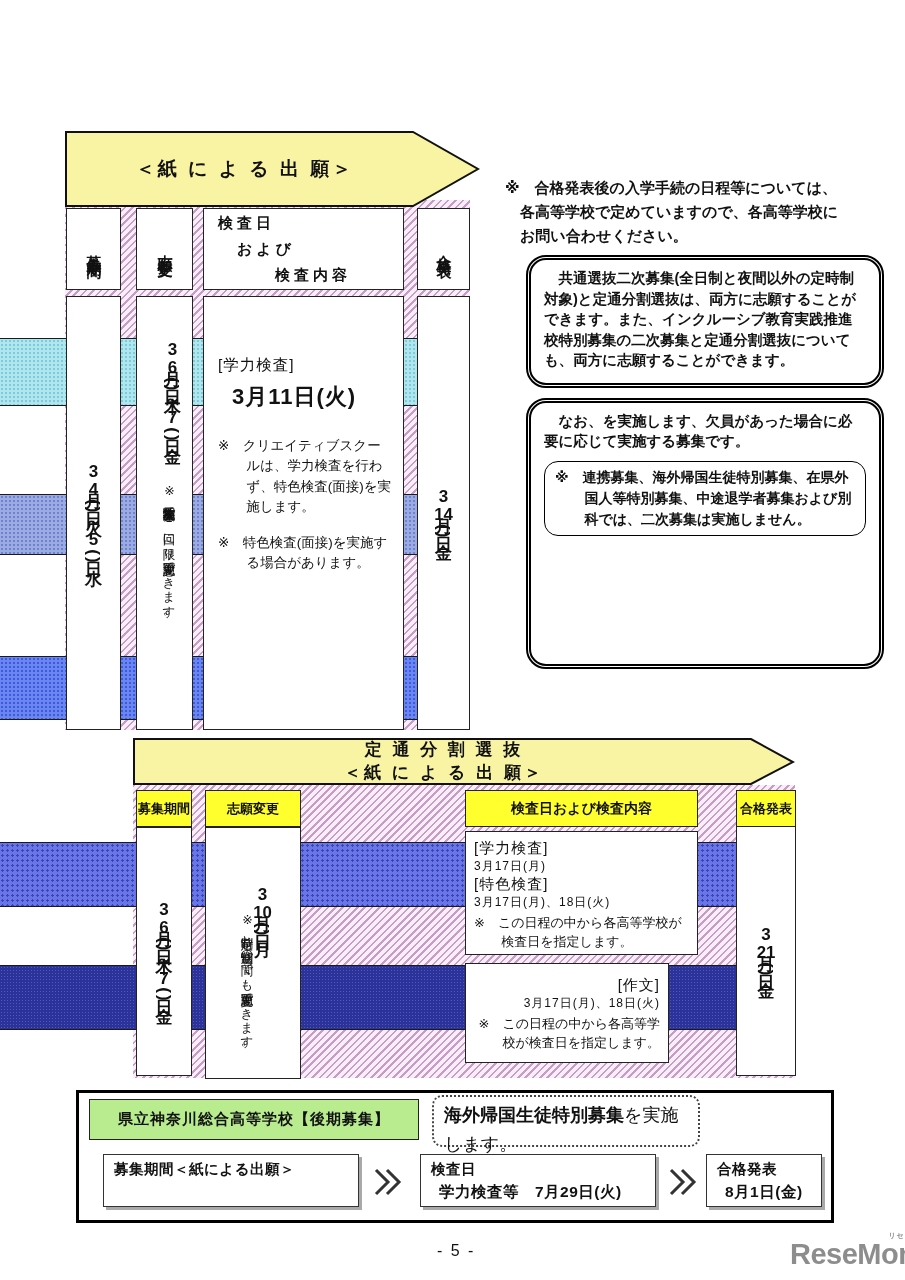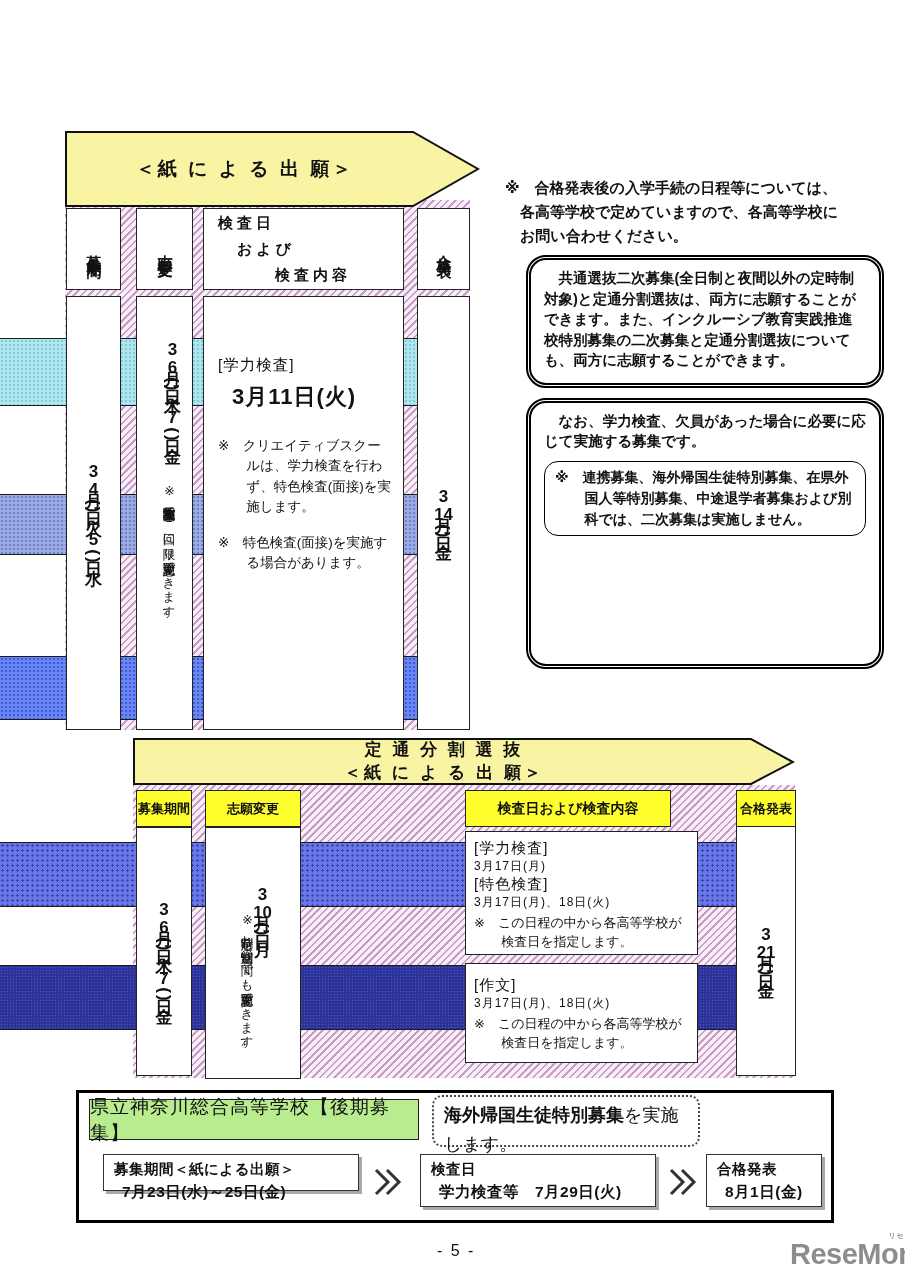--- a/index.html
+++ b/index.html
@@ -42,21 +42,21 @@
   .rbox p{margin:0;}
   .inner-rbox{border:1.8px solid #000;border-radius:14px;margin-top:9px;padding:5px 10px;font-size:14px;line-height:1.5;}
   .inner-rbox div{text-indent:-2.1em;padding-left:2.1em;}
   
   .t2line-label{font-size:15px;font-weight:500;letter-spacing:1px;}
   .t2line-date{font-size:12px;font-weight:400;letter-spacing:1px;}
   .t2note{font-size:13px;font-weight:500;line-height:1.45;margin-top:3px;text-indent:-2.1em;padding-left:2.1em;}
   
   .outer-bottom{position:absolute;border:3px solid #000;background:#fff;box-sizing:border-box;}
   .green-label{position:absolute;background:var(--green-box,#b9ec8f);border:1.6px solid #222;box-sizing:border-box;
-               display:flex;align-items:center;font-size:19px;font-weight:400;letter-spacing:1px;}
+               display:flex;align-items:center;justify-content:center;font-size:15px;font-weight:700;letter-spacing:1px;}
   .dotted-box{position:absolute;border:2px dotted #444;border-radius:10px;box-sizing:border-box;padding:4px 10px;font-size:18px;line-height:1.6;}
   .dotted-box .b{font-weight:700;}
   .step-box{position:absolute;background:#fff;border:1.6px solid #333;box-shadow:3px 3px 0 #a9a9a9;box-sizing:border-box;padding:5px 10px;}
   .step-title{font-size:14.5px;font-weight:700;letter-spacing:0.5px;}
   .step-date{font-size:15.5px;font-weight:600;margin:3px 0 0 8px;letter-spacing:0.5px;}
   .chevron{position:absolute;}
   
   .pagenum{position:absolute;font-size:16px;font-weight:500;letter-spacing:2px;}
   .logo{position:absolute;color:var(--logo-gray,#8d8d8d);font-weight:800;font-size:29px;letter-spacing:-0.5px;}
   .logo .ruby{position:absolute;top:-7px;right:10px;font-size:7px;font-weight:600;letter-spacing:1px;}
@@ -118,21 +118,21 @@
 
   <div class="abs side-note" style="left:505px;top:176px;width:396px;">※　合格発表後の入学手続の日程等については、
 　各高等学校で定めていますので、各高等学校に
 　お問い合わせください。</div>
 
   <div class="rbox" style="left:526px;top:255px;width:358px;height:133px;">
     <p>　共通選抜二次募集(全日制と夜間以外の定時制対象)と定通分割選抜は、両方に志願することができます。また、インクルーシブ教育実践推進校特別募集の二次募集と定通分割選抜についても、両方に志願することができます。</p>
   </div>
 
   <div class="rbox" style="left:526px;top:398px;width:358px;height:271px;line-height:1.40;">
-    <p>　なお、学力検査、欠員があった場合に必要に応じて実施する募集です。</p>
+    <p>　なお、を実施します、欠員があった場合に必要に応じて実施する募集です。</p>
     <div class="inner-rbox">
       <div>※　連携募集、海外帰国生徒特別募集、在県外国人等特別募集、中途退学者募集および別科では、二次募集は実施しません。</div>
     </div>
   </div>
 
   <div class="abs hatch" style="left:133px;top:785px;width:662px;height:293px;"></div>
 
   <div class="band band-peri2" style="left:0;top:842px;width:795px;height:63px;"></div>
   <div class="band band-navy" style="left:0;top:965px;width:795px;height:63px;"></div>
 
@@ -145,21 +145,21 @@
       <div>＜紙 に よ る 出 願＞</div>
     </div>
   </div>
 
   <div class="ybox" style="left:136px;top:790px;width:56px;height:37px;">
     <span>募集期間</span>
   </div>
   <div class="ybox" style="left:205px;top:790px;width:96px;height:37px;">
     <span>志願変更</span>
   </div>
-  <div class="ybox" style="left:465px;top:790px;width:206px;height:37px;font-size:14px;">
+  <div class="ybox" style="left:465px;top:790px;width:233px;height:37px;font-size:14px;">
     <span>検査日および検査内容</span>
   </div>
   <div class="ybox" style="left:736px;top:790px;width:60px;height:37px;">
     <span>合格発表</span>
   </div>
 
   <div class="wbox center" style="left:136px;top:827px;width:56px;height:249px;">
     <span class="v-text vdate"><span class="tcy">3</span>月<span class="tcy">6</span>日(木)～<span class="tcy">7</span>日(金)</span>
   </div>
 
@@ -169,44 +169,43 @@
   </div>
 
   <div class="wbox" style="left:465px;top:831px;width:233px;height:124px;padding:7px 8px;">
     <div class="t2line-label">[学力検査]</div>
     <div class="t2line-date">3月17日(月)</div>
     <div class="t2line-label">[特色検査]</div>
     <div class="t2line-date">3月17日(月)、18日(火)</div>
     <div class="t2note">※　この日程の中から各高等学校が検査日を指定します。</div>
   </div>
 
-  <div class="wbox" style="left:465px;top:963px;width:233px;height:100px;padding:12px 8px;">
+  <div class="wbox" style="left:465px;top:963px;width:204px;height:100px;padding:12px 8px;text-align:right;">
     <div class="t2line-label">[作文]</div>
     <div class="t2line-date">3月17日(月)、18日(火)</div>
     <div class="t2note">※　この日程の中から各高等学校が検査日を指定します。</div>
   </div>
 
   <div class="wbox center" style="left:736px;top:826px;width:60px;height:250px;">
     <span class="v-text vdate"><span class="tcy">3</span>月<span class="tcy">21</span>日(金)</span>
   </div>
 
   <div class="outer-bottom" style="left:76px;top:1090px;width:758px;height:133px;"></div>
 
   <div class="green-label" style="left:89px;top:1099px;width:330px;height:41px;">
     <span>県立神奈川総合高等学校【後期募集】</span>
   </div>
 
   <div class="dotted-box" style="left:432px;top:1095px;width:268px;height:52px;">
     <div><span class="b">海外帰国生徒特別募集</span><span>を実施します。</span></div>
     <div class="b">※ 一般募集は行いません。</div>
   </div>
 
-  <div class="step-box" style="left:103px;top:1154px;width:256px;height:37px;">
+  <div class="step-box" style="left:103px;top:1154px;width:256px;height:53px;">
     <div class="step-title">募集期間＜紙による出願＞</div>
-    <div class="step-date">7月23日(水)～25日(金)</div>
   </div>
 
   <div class="chevron" style="left:372px;top:1164px;">
     <svg width="32" height="36" viewBox="0 0 32 36">
       <polyline points="4,6 16,18 4,30" fill="none" stroke="#333" stroke-width="3"></polyline>
       <polyline points="15,6 27,18 15,30" fill="none" stroke="#333" stroke-width="3"></polyline>
     </svg>
   </div>
 
   <div class="step-box" style="left:420px;top:1154px;width:236px;height:53px;">

